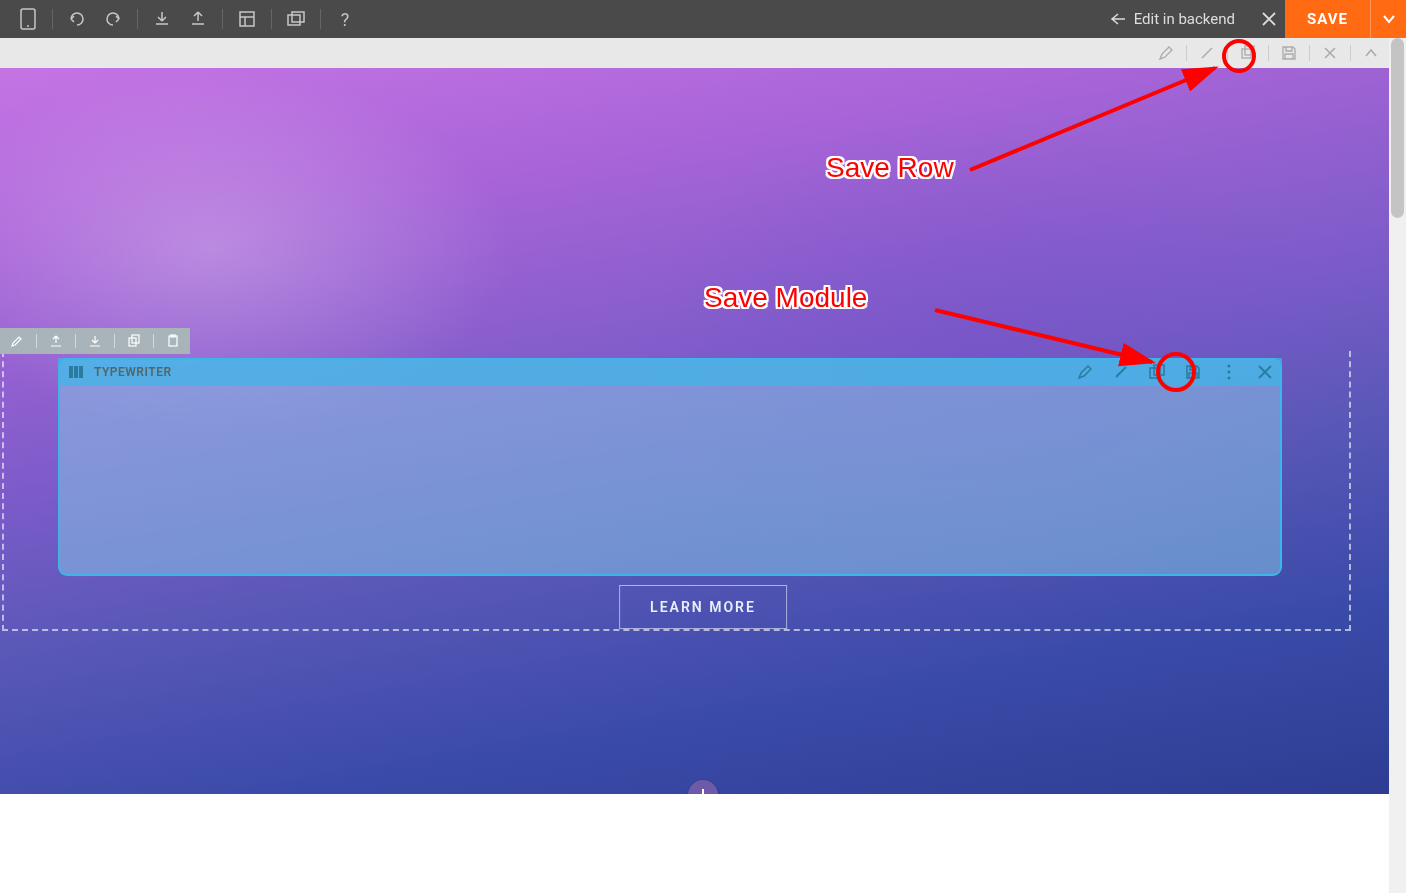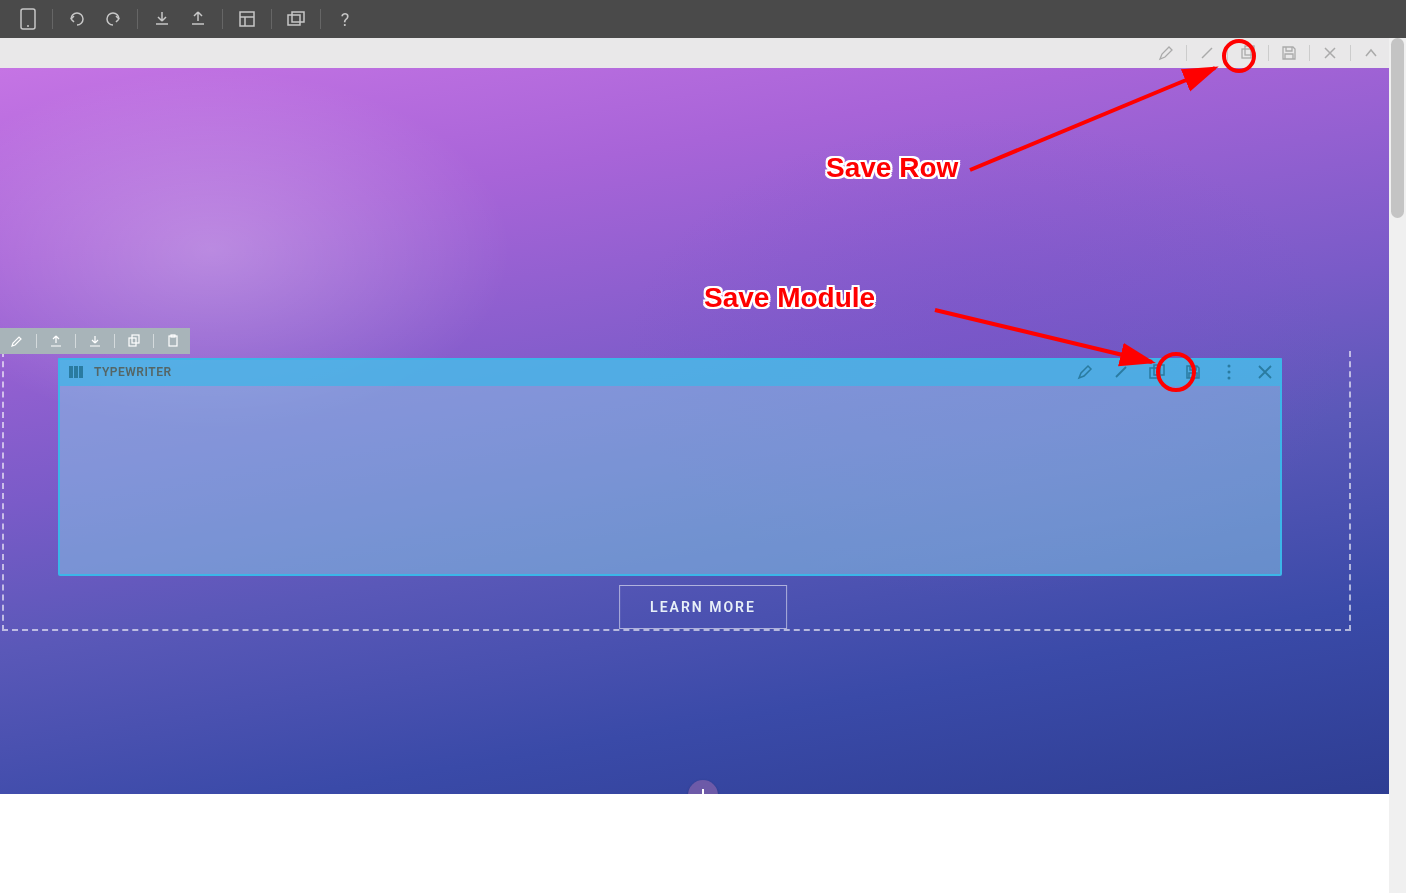--- a/index.html
+++ b/index.html
@@ -173,21 +173,21 @@
 
     
     .module-wrap {
       position: absolute;
       left: 58px;
       right: 124px;
       top: 290px;
       height: 218px;
       background: rgba(135, 195, 230, 0.55);
       border: 2px solid #3cb6e8;
-      border-radius: 2px;
+      border-radius: 9px;
     }
     .module-header {
       position: absolute;
       left: -2px;
       top: -2px;
       right: -2px;
       height: 28px;
       background: rgba(60, 182, 232, 0.7);
       display: flex;
       align-items: center;
@@ -283,21 +283,21 @@
       cursor: pointer;
       z-index: 5;
       box-shadow: 0 1px 3px rgba(0,0,0,0.2);
     }
 
     
     .annotation-text {
       position: absolute;
       color: #ff0000;
       font-size: 28px;
-      font-weight: 700;
+      font-weight: 400;
       text-shadow: 
         -2px -2px 0 #fff, 2px -2px 0 #fff, -2px 2px 0 #fff, 2px 2px 0 #fff,
         -2px 0 0 #fff, 2px 0 0 #fff, 0 -2px 0 #fff, 0 2px 0 #fff;
       font-family: Arial, sans-serif;
       pointer-events: none;
       padding-left: 20px;
     }
     .ann-save-row { left: 806px; top: 152px; }
     .ann-save-module { left: 684px; top: 282px; }
 
@@ -383,20 +383,39 @@
     </div>
     <div class="divider"></div>
     <div class="tbtn">
       <svg width="20" height="18" viewBox="0 0 20 18">
           <rect x="2" y="5" width="12" height="10" fill="none" stroke="#ddd" stroke-width="1.5"></rect>
           <rect x="6" y="2" width="12" height="10" fill="none" stroke="#ddd" stroke-width="1.5"></rect>
         </svg>
     </div>
     <div class="divider"></div>
     <div class="tbtn" style="font-size:18px;color:#ddd">?</div>
+  </div>
+  <div class="top-toolbar-right">
+    <div class="edit-backend">
+      <svg width="16" height="14" viewBox="0 0 16 14">
+          <path d="M8 2 L2 7 L8 12 M2 7 L15 7" stroke="#ddd" stroke-width="1.5" fill="none"></path>
+        </svg>
+      <span>Edit in backend</span>
+    </div>
+    <div class="close-top">
+      <svg width="16" height="16" viewBox="0 0 16 16">
+          <path d="M2 2 L14 14 M14 2 L2 14" stroke="#ddd" stroke-width="1.8"></path>
+        </svg>
+    </div>
+    <div class="save-button">SAVE</div>
+    <div class="save-dropdown">
+      <svg width="14" height="10" viewBox="0 0 14 10">
+          <path d="M2 2 L7 8 L12 2" stroke="#fff" stroke-width="2" fill="none"></path>
+        </svg>
+    </div>
   </div>
 </div>
 
 <div class="row-toolbar-strip">
   <div class="ricon">
     <svg width="16" height="16" viewBox="0 0 16 16">
         <path d="M2 14 L4 9 L11 2 L14 5 L7 12 L2 14 Z" fill="none" stroke="#aaa" stroke-width="1.3"></path>
       </svg>
   </div>
   <div class="rsep"></div>

